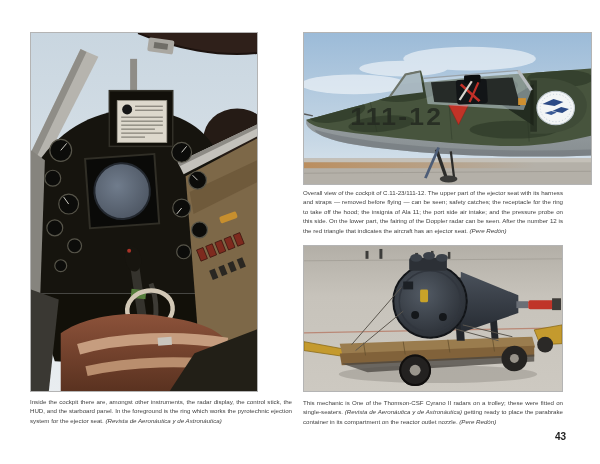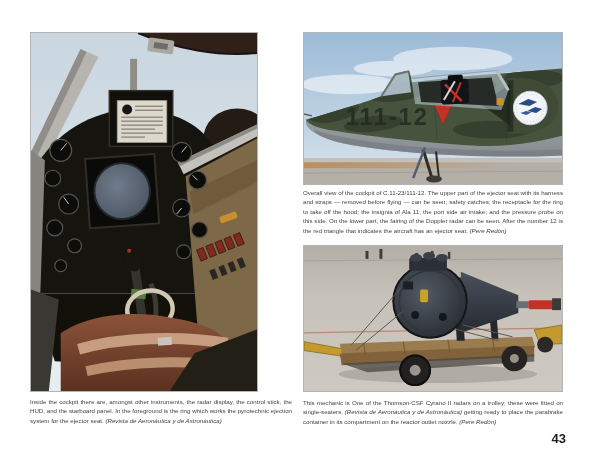--- a/index.html
+++ b/index.html
@@ -13,21 +13,21 @@
   }
   .photo svg{display:block;width:100%;height:100%;}
   .caption{
     position:absolute;margin:0;
     font-size:6.15px;line-height:9.4px;color:#3f3f3f;text-align:justify;
     font-family:"Liberation Sans",sans-serif;
   }
   .caption i{font-style:italic;}
   .pagenum{
     position:absolute;left:536px;top:431px;width:30px;text-align:right;
-    font-size:13px;font-weight:bold;color:#1e1e1e;
+    font-size:10px;font-weight:bold;color:#1e1e1e;
   }
 </style>
 </head>
 <body>
 
 <figure class="photo" style="left:30px;top:32px;width:228px;height:360px;">
   <svg viewBox="0 0 228 360" preserveAspectRatio="none">
     <defs>
       <linearGradient id="cSky" x1="0" y1="0" x2="0" y2="1">
         <stop offset="0" stop-color="#c9d6e0"></stop>
@@ -122,21 +122,21 @@
     <rect x="128" y="306" width="14" height="8" fill="#c9c5bd" transform="rotate(-4 135 310)"></rect>
     <polygon points="0,258 28,268 18,360 0,360" fill="#3a3833"></polygon>
     <polygon points="165,322 228,298 228,360 140,360" fill="#221f17"></polygon>
   </svg>
 </figure>
 
 <p class="caption" style="left:30px;top:397px;width:262px;">
   <span>Inside the cockpit there are, amongst other instruments, the radar display, the control stick, the HUD, and the starboard panel. In the foreground is the ring which works the pyrotechnic ejection system for the ejector seat. </span><i>(Revista de Aeronáutica y de Astronáutica)</i>
 </p>
 
-<figure class="photo" style="left:303px;top:32px;width:260px;height:153px;">
+<figure class="photo" style="left:303px;top:32px;width:289px;height:153px;">
   <svg viewBox="0 0 260 153" preserveAspectRatio="none">
     <defs>
       <linearGradient id="aSky" x1="0" y1="0" x2="0" y2="1">
         <stop offset="0" stop-color="#9cbbd8"></stop>
           <stop offset="0.7" stop-color="#c6d7e5"></stop>
           <stop offset="1" stop-color="#dde6ed"></stop>
       </linearGradient>
       <linearGradient id="aSilver" x1="0" y1="0" x2="0" y2="1">
         <stop offset="0" stop-color="#a9b0b2"></stop>
           <stop offset="1" stop-color="#878e91"></stop>

